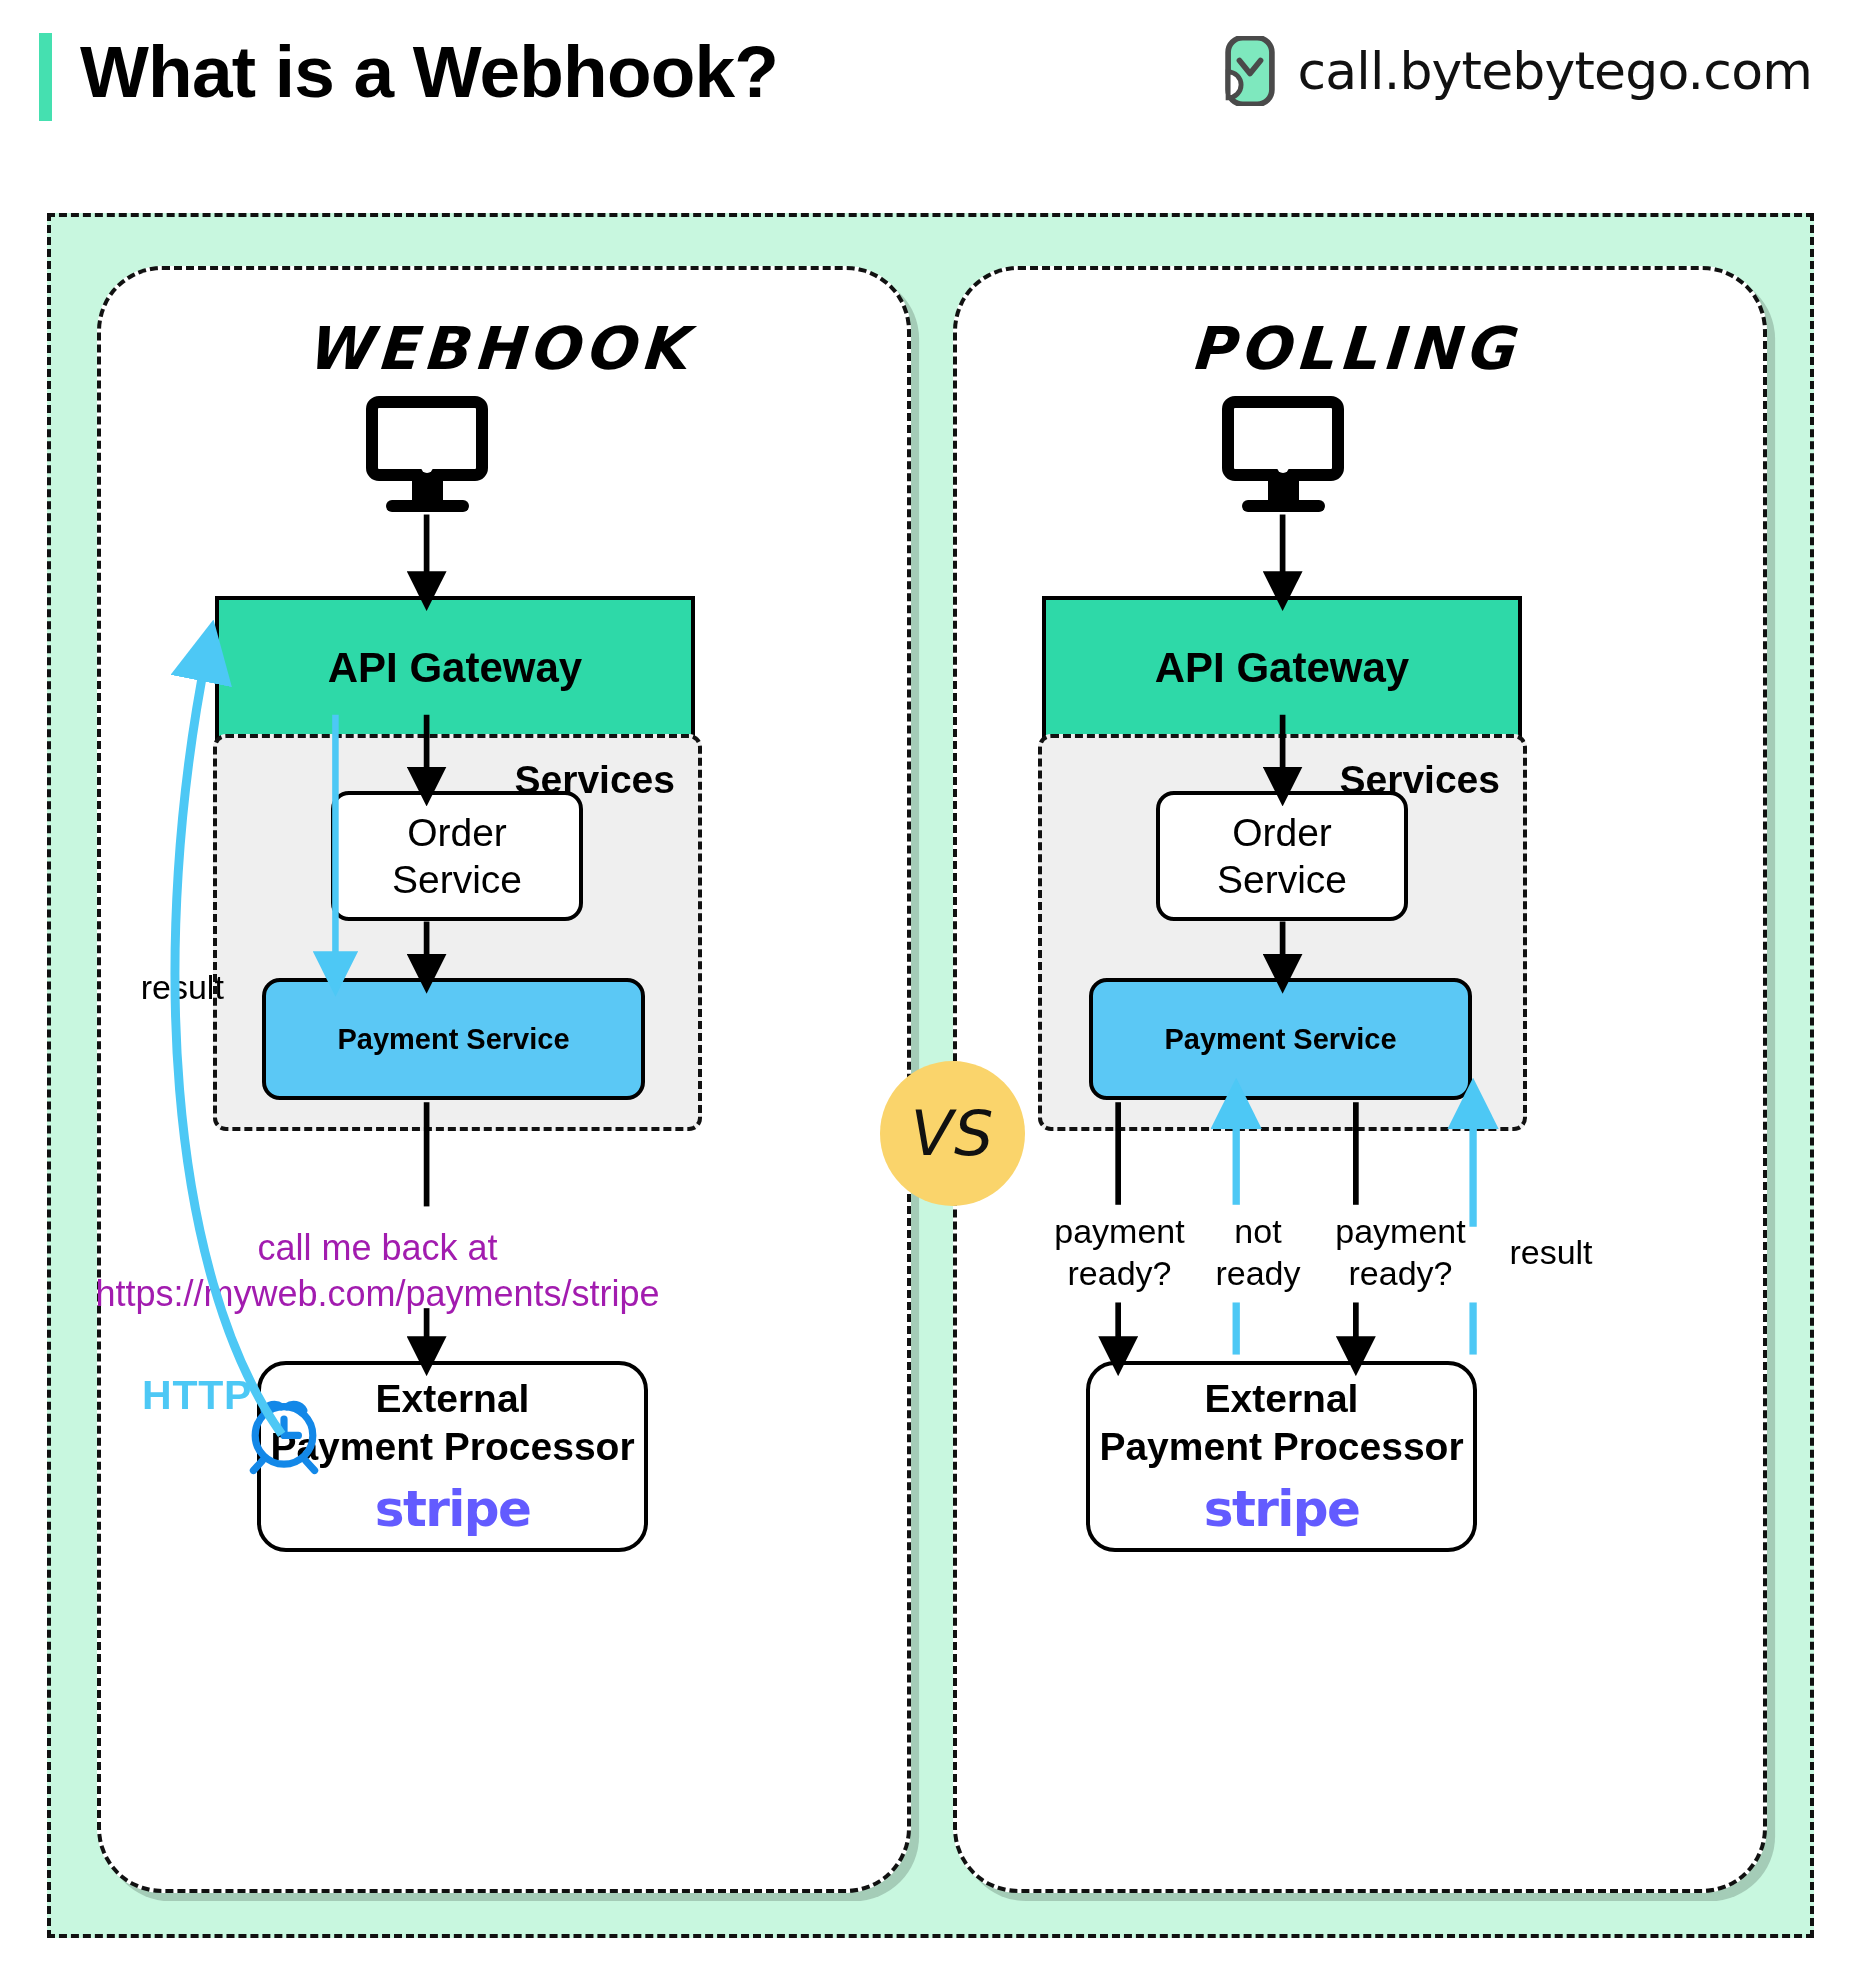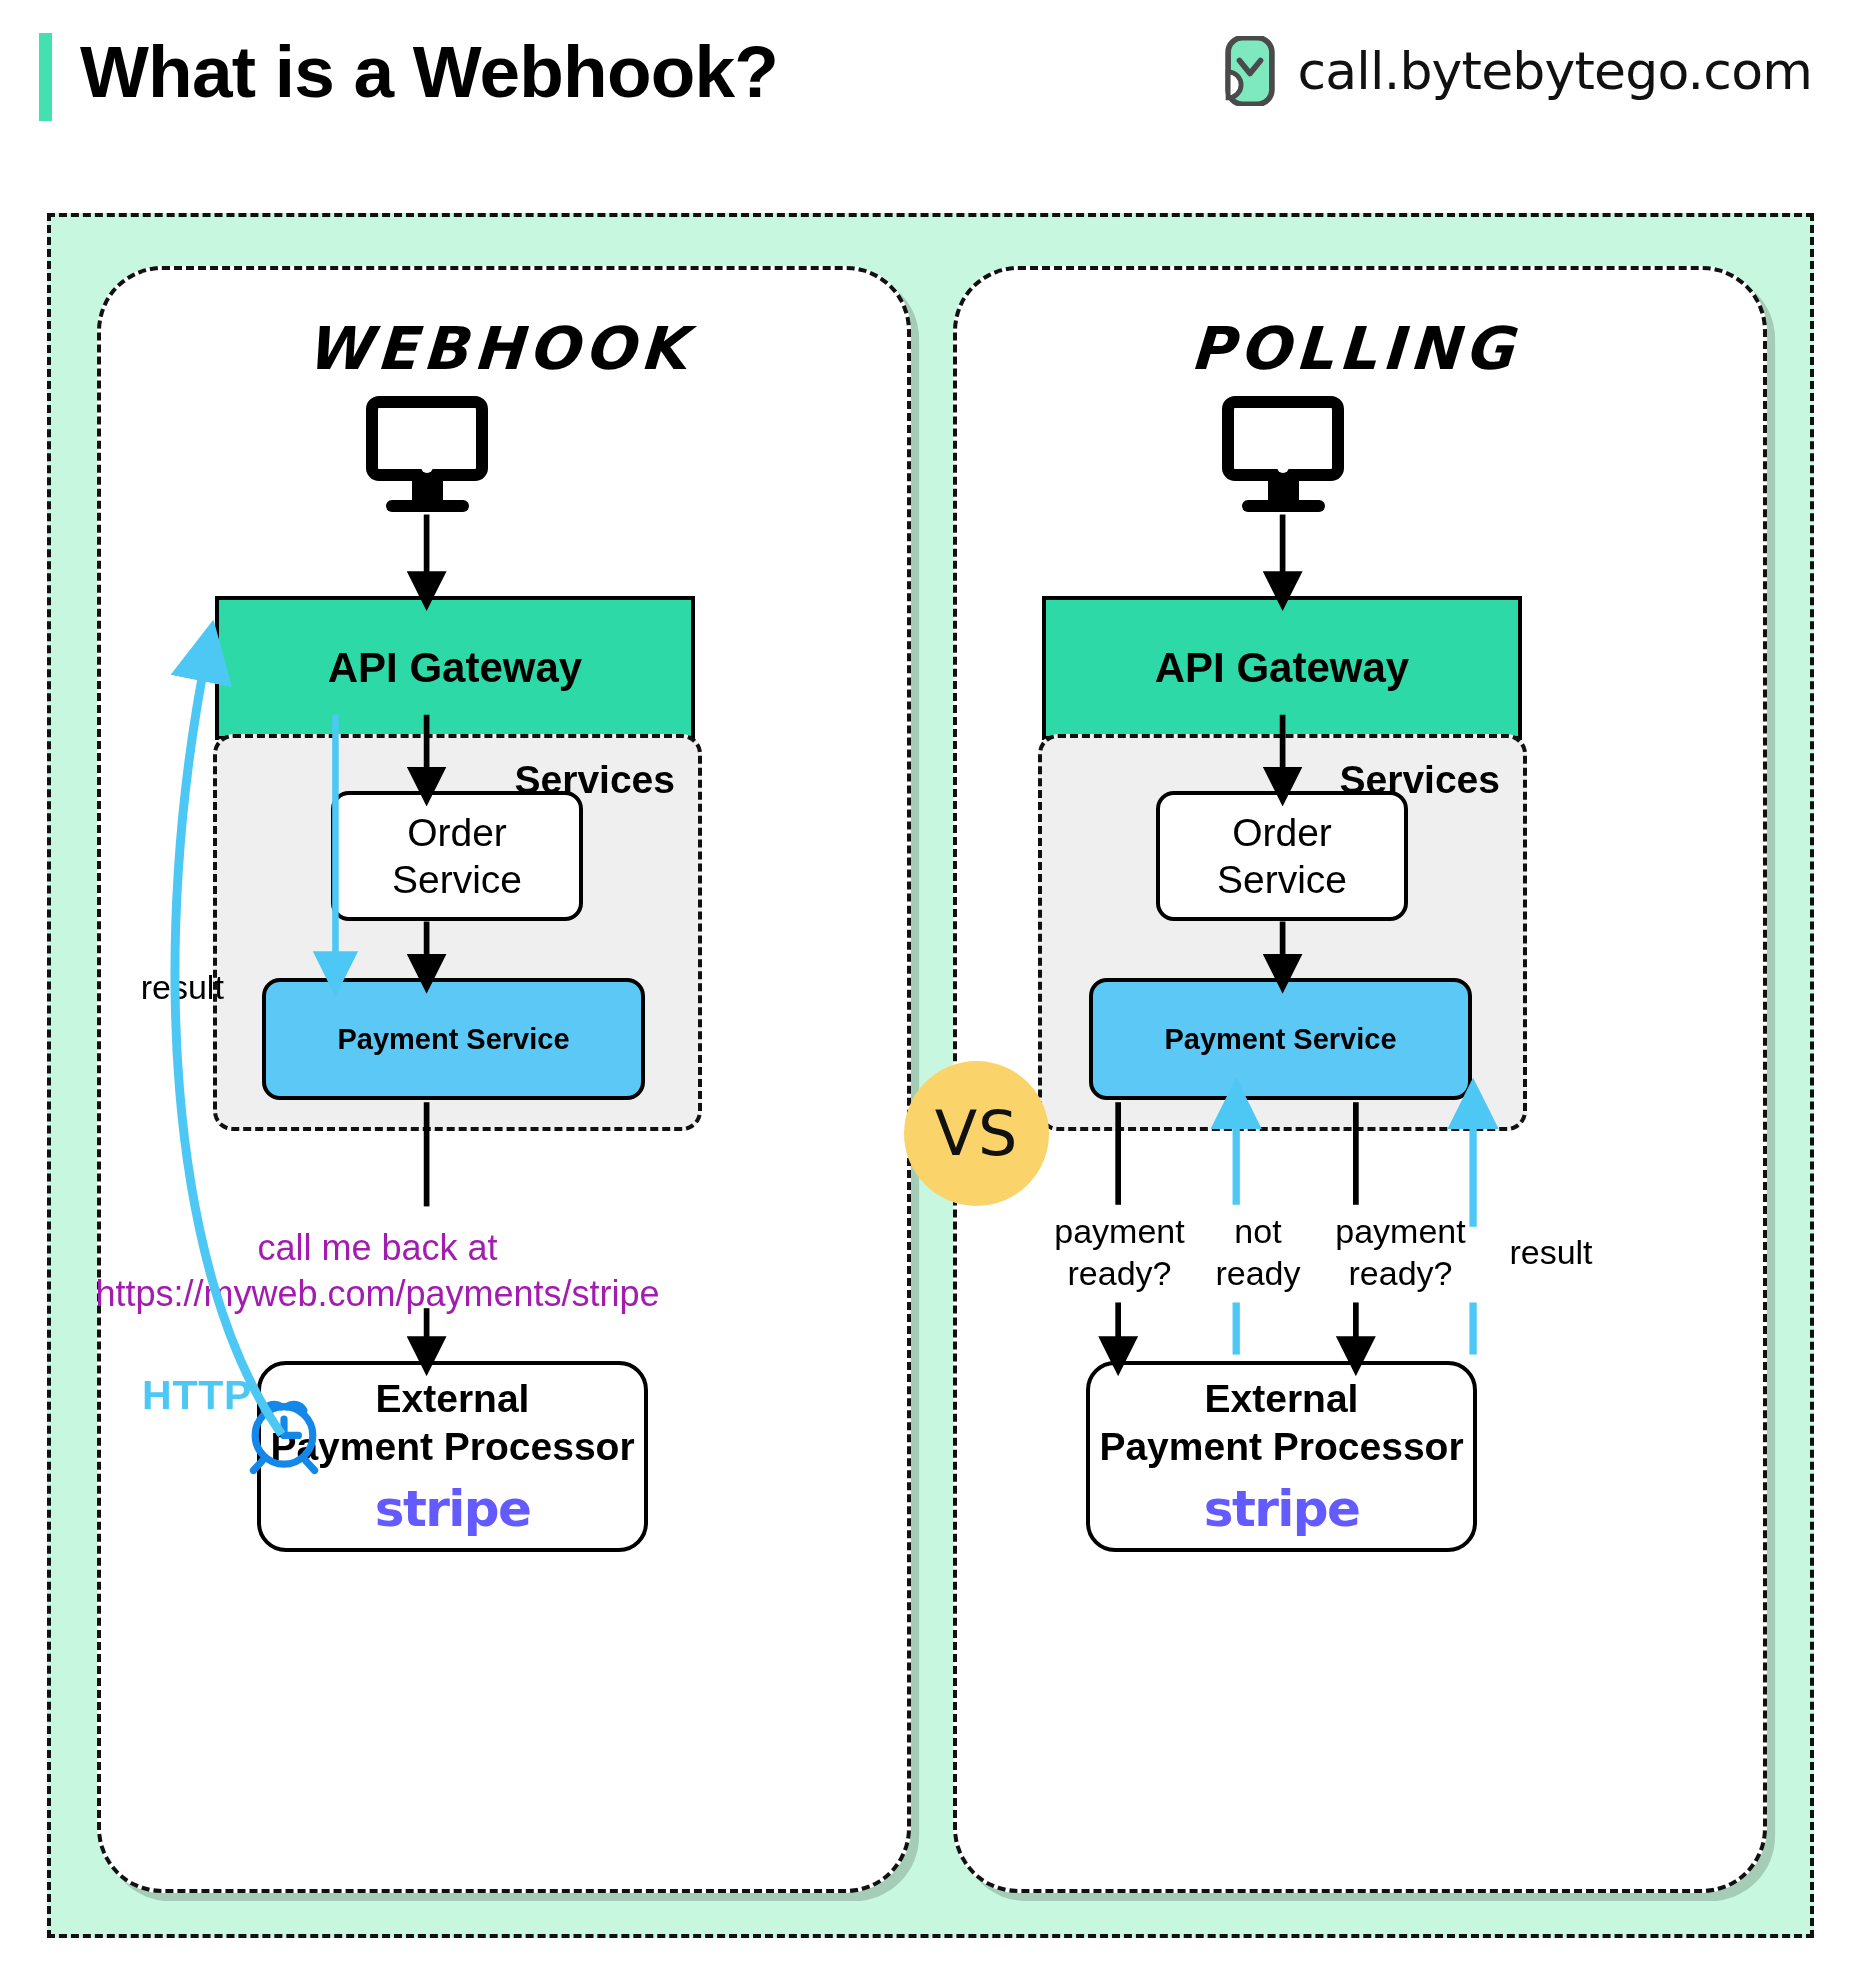--- a/index.html
+++ b/index.html
@@ -86,21 +86,21 @@
   
   .gw-box {
     position: absolute; width: 480px; height: 144px;
     background: #2ED9A8; border: 4.9px solid #000;
     display: flex; align-items: center; justify-content: center;
   }
   .gw-box span { font-size: 42px; font-weight: 700; color: #000; }
 
   .services-box {
     position: absolute; width: 489px; height: 397px;
-    background: #EFEFEF; border: 4.1px dashed #111; border-radius: 20px;
+    background: #EFEFEF; border: 4.1px dashed #111; border-radius: 13px;
   }
   .services-label {
     position: absolute; right: 23px; top: 19.5px;
     font-size: 39px; font-weight: 700; color: #000;
   }
 
   .svc-box {
     position: absolute; background: #fff;
     border: 4.9px solid #000; border-radius: 18px;
     display: flex; flex-direction: column; align-items: center; justify-content: center;
@@ -318,19 +318,19 @@
         <line x1="343" y1="1148" x2="343" y2="1026" stroke="#4DC8F5" stroke-width="9" marker-end="url(#ah-c2)"></line>
 
         <line x1="490" y1="1022" x2="490" y2="1148" stroke="#000" stroke-width="7"></line>
         <line x1="490" y1="1268" x2="490" y2="1332" stroke="#000" stroke-width="7" marker-end="url(#ah-b2)"></line>
 
         <line x1="634" y1="1332" x2="634" y2="1268" stroke="#4DC8F5" stroke-width="9"></line>
         <line x1="634" y1="1175" x2="634" y2="1026" stroke="#4DC8F5" stroke-width="9" marker-end="url(#ah-c2)"></line>
       </svg>
     </div>
 
-    <div class="vs-badge" style="left:853px; top:844px;">
+    <div class="vs-badge" style="left:829px; top:844px;font-style:italic;">
       <span>VS</span>
     </div>
 
   </div>
 </div>
 
 
 </body></html>

